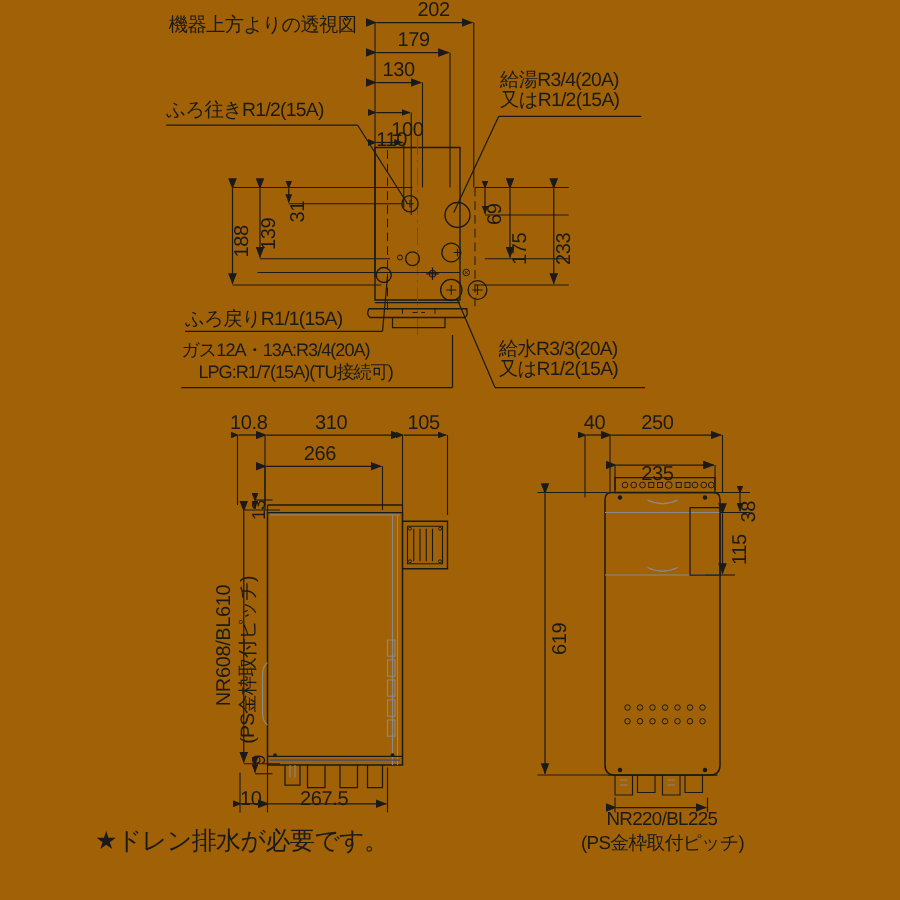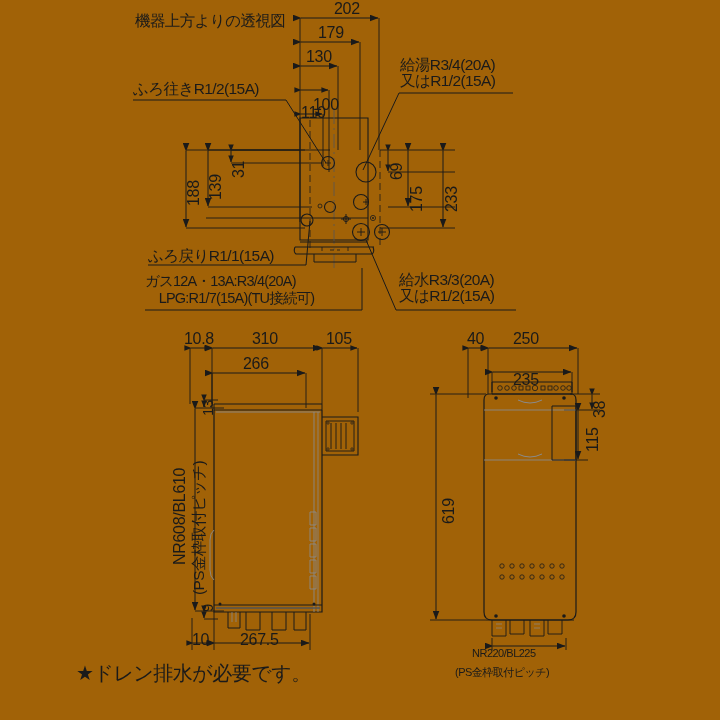--- a/index.html
+++ b/index.html
@@ -46,23 +46,23 @@
   }
   .jp-sm {
     font-size: 14.5px;
     letter-spacing: -0.8px;
   }
   .note {
     font-size: 20px;
     letter-spacing: -0.5px;
   }
   .cap {
-    font-size: 11px;
+    font-size: 15px;
     letter-spacing: -0.5px;
-    text-align: left;
+    text-align: center;
   }
   .vert {
     transform: rotate(-90deg);
     transform-origin: left top;
   }
 </style>
 </head>
 <body>
 
 <div id="page">

